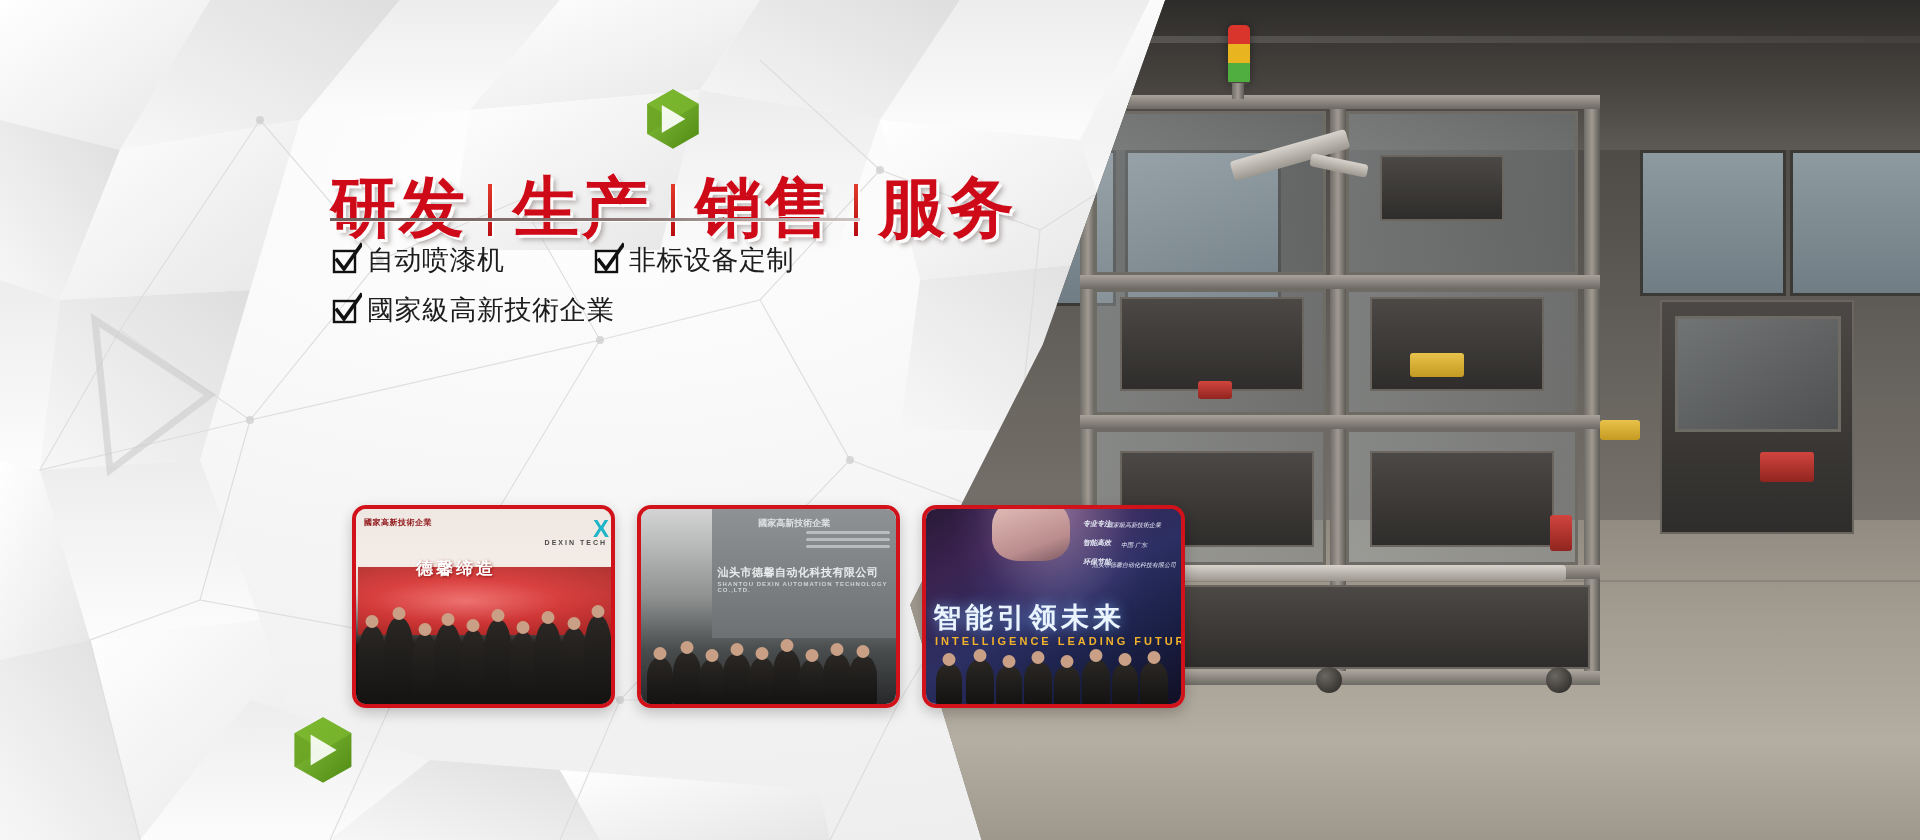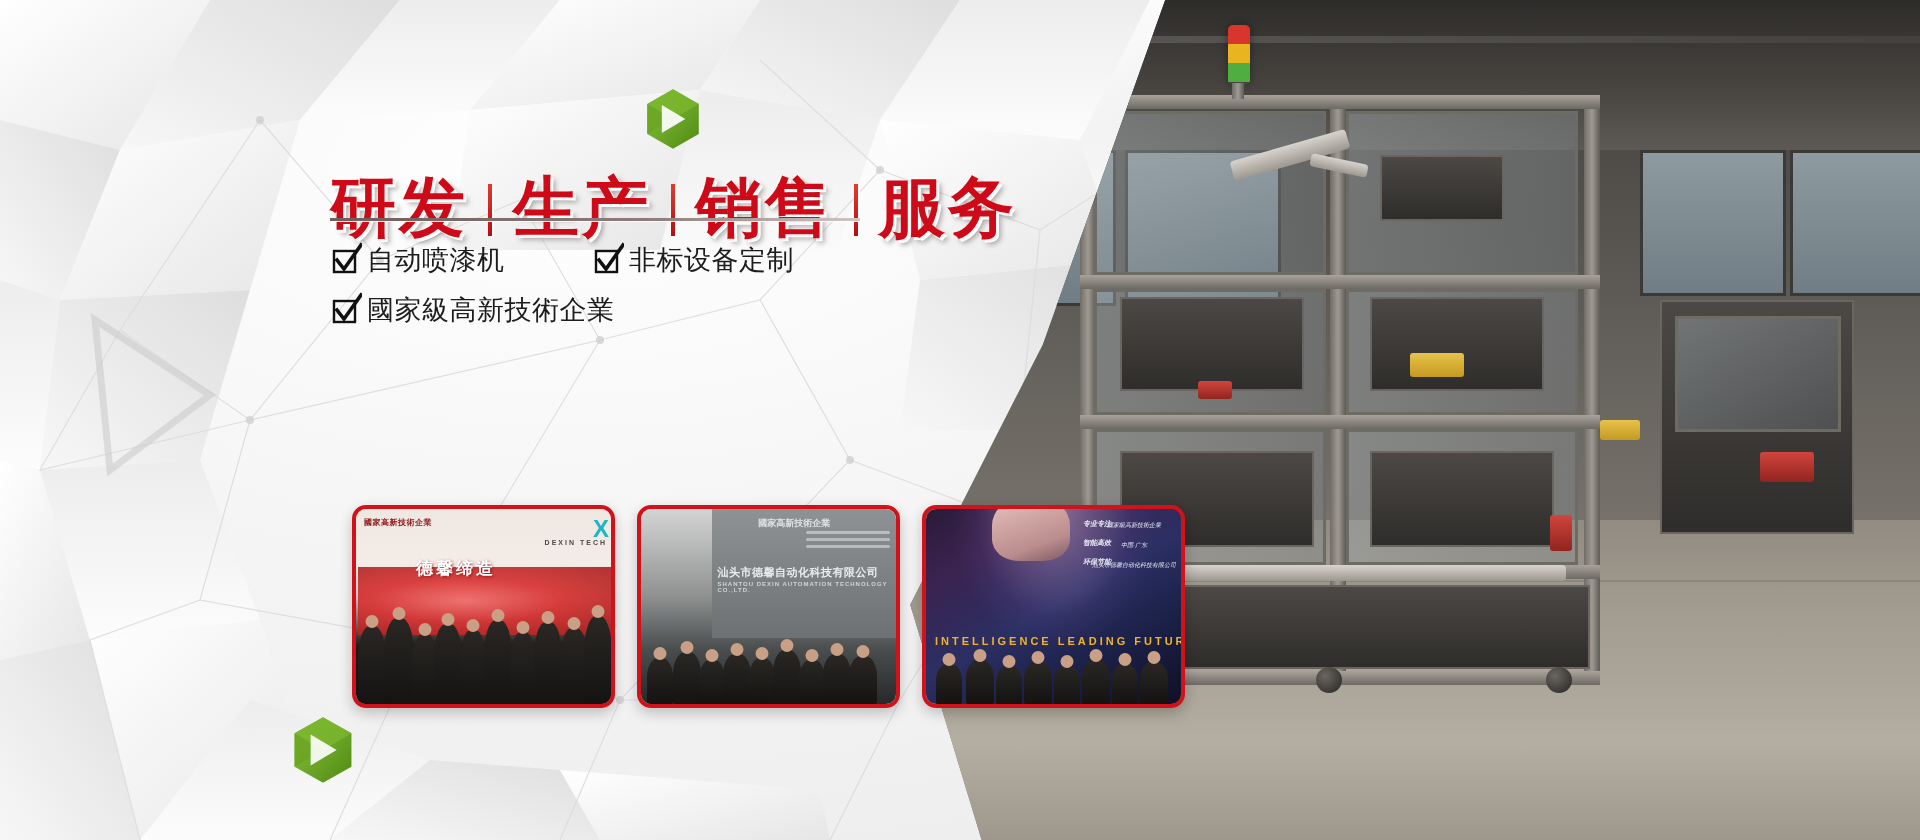--- a/index.html
+++ b/index.html
@@ -390,20 +390,21 @@
         <div class="tags">
           <i>专业专注</i>
           <i>智能高效</i>
           <i>环保节能</i>
         </div>
         <div class="rtags">
           <i>國家級高新技術企業</i>
           <i>中国·广东</i>
           <i>汕头市德馨自动化科技有限公司</i>
         </div>
+        <div class="bigtxt">智能引领未来</div>
         <div class="entxt">INTELLIGENCE LEADING FUTURE</div>
         <div class="crowd">
           <span style="left:10px;width:26px;height:40px;"></span>
           <span style="left:40px;width:28px;height:44px;"></span>
           <span style="left:70px;width:26px;height:38px;"></span>
           <span style="left:98px;width:28px;height:42px;"></span>
           <span style="left:128px;width:26px;height:38px;"></span>
           <span style="left:156px;width:28px;height:44px;"></span>
           <span style="left:186px;width:26px;height:40px;"></span>
           <span style="left:214px;width:28px;height:42px;"></span>

